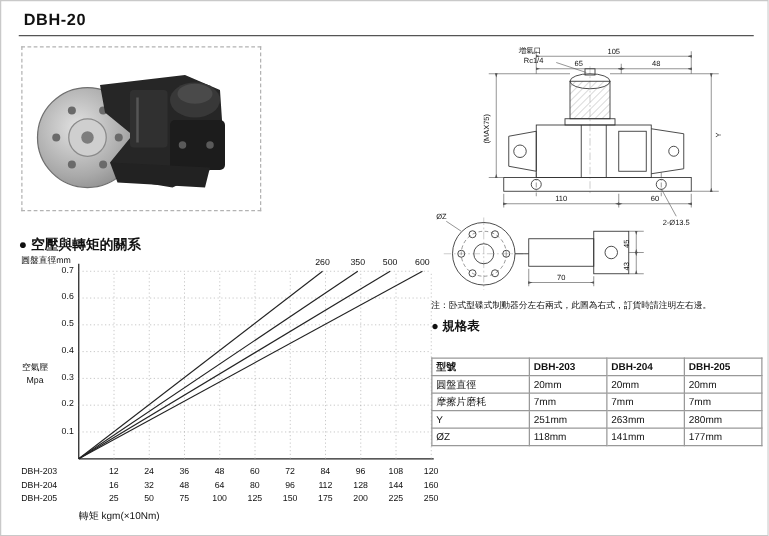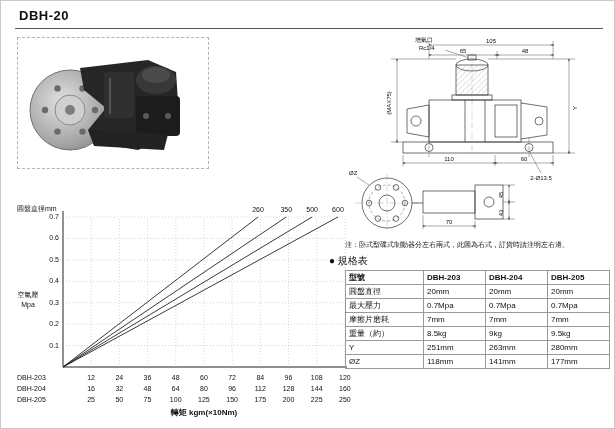--- a/index.html
+++ b/index.html
@@ -18,24 +18,24 @@
   .plot .grid{stroke:#a9a9a9;stroke-width:.5;stroke-dasharray:1,2}
   .plot .axis{stroke:#222;stroke-width:1}
   .plot .series{stroke:#222;stroke-width:.9}
   .plot text{font-size:7px;fill:#111}
   .ylab{position:absolute;left:0;width:26px;text-align:center}
   .ytick{position:absolute;left:24px;width:20px;text-align:right}
   .scale-row{position:absolute;left:0;width:334px;height:11px}
   .scale-row .mlabel{position:absolute;left:2px;top:1px;width:44px}
   .scale-row .nums{position:absolute;left:62px;top:1px;width:282px;display:grid;grid-template-columns:repeat(10,1fr)}
   .scale-row .nums span{text-align:center}
-  .xtitle{position:absolute;left:48px;top:206px;width:282px;text-align:center;font-size:8px;font-weight:bold}
+  .xtitle{position:absolute;left:48px;top:206px;width:282px;text-align:left;font-size:8px;font-weight:normal}
   .note{position:absolute;left:344px;top:239px;width:266px;font-size:7px;line-height:1.3;color:#111}
-  .spec-heading{position:absolute;left:328px;top:253px;font-size:10px;font-weight:normal}
-  table.spec{position:absolute;left:344px;top:269px;width:264px;border-collapse:collapse;font-size:8px;table-layout:fixed}
+  .spec-heading{position:absolute;left:344px;top:253px;font-size:10px;font-weight:bold}
+  table.spec{position:absolute;left:344px;top:285px;width:264px;border-collapse:collapse;font-size:8px;table-layout:fixed}
   table.spec th,table.spec td{border:1px solid #999;height:14px;padding:1px 3px;text-align:left;overflow:hidden;white-space:nowrap}
   table.spec th{font-weight:bold}
 </style>
 </head>
 <body>
 
 <div class="page">
 
   <div class="title">DBH-20</div>
   <div class="rule"></div>
@@ -173,20 +173,21 @@
         <text x="179" y="128">60</text>
         <text x="196" y="147">2-Ø13.5</text>
         <text x="4" y="142" text-anchor="start">ØZ</text>
         <text x="158" y="162" transform="rotate(-90 158 162)">45</text>
         <text x="158" y="180" transform="rotate(-90 158 180)">43</text>
         <text x="104" y="191">70</text>
       </g>
     </svg>
   </div>
 
+  <div class="chart-heading">● 空壓與轉矩的關系</div>
   <div class="chart">
     <span class="top-label">圓盤直徑mm</span>
     <svg id="plot-svg" class="plot" width="334" height="168">
       <line class="axis" x1="48" y1="8" x2="48" y2="164"></line>
       <line class="axis" x1="48" y1="164" x2="332" y2="164"></line>
     <line x1="48" y1="14" x2="330" y2="14" class="grid"></line>
         <line x1="48" y1="35.428571428571416" x2="330" y2="35.428571428571416" class="grid"></line>
         <line x1="48" y1="56.85714285714286" x2="330" y2="56.85714285714286" class="grid"></line>
         <line x1="48" y1="78.28571428571428" x2="330" y2="78.28571428571428" class="grid"></line>
         <line x1="48" y1="99.71428571428571" x2="330" y2="99.71428571428571" class="grid"></line>
@@ -287,36 +288,24 @@
       </tr>
     </thead>
     <tbody id="spec-body">
         <tr>
           <td>圓盤直徑</td>
           <td>20mm</td>
           <td>20mm</td>
           <td>20mm</td>
         </tr>
         <tr>
-          <td>最大壓力</td>
-          <td>0.7Mpa</td>
-          <td>0.7Mpa</td>
-          <td>0.7Mpa</td>
-        </tr>
-        <tr>
           <td>摩擦片磨耗</td>
           <td>7mm</td>
           <td>7mm</td>
           <td>7mm</td>
-        </tr>
-        <tr>
-          <td>重量（約）</td>
-          <td>8.5kg</td>
-          <td>9kg</td>
-          <td>9.5kg</td>
         </tr>
         <tr>
           <td>Y</td>
           <td>251mm</td>
           <td>263mm</td>
           <td>280mm</td>
         </tr>
         <tr>
           <td>ØZ</td>
           <td>118mm</td>

